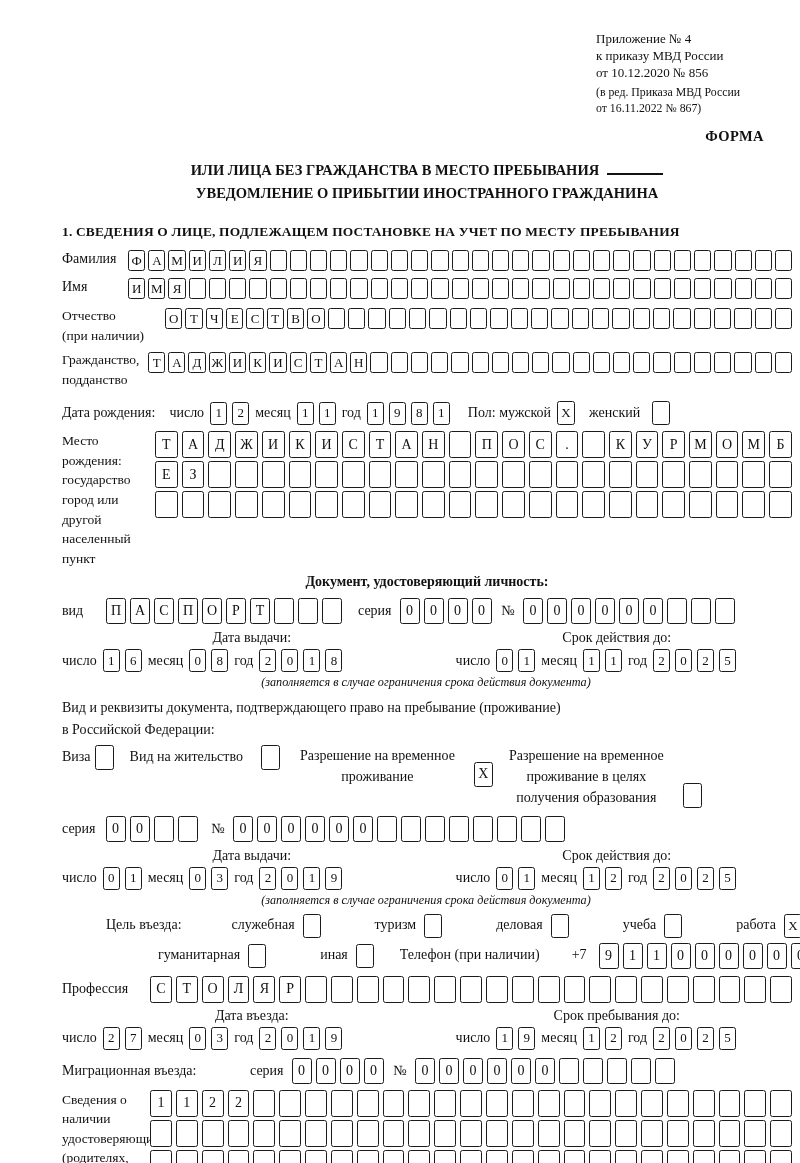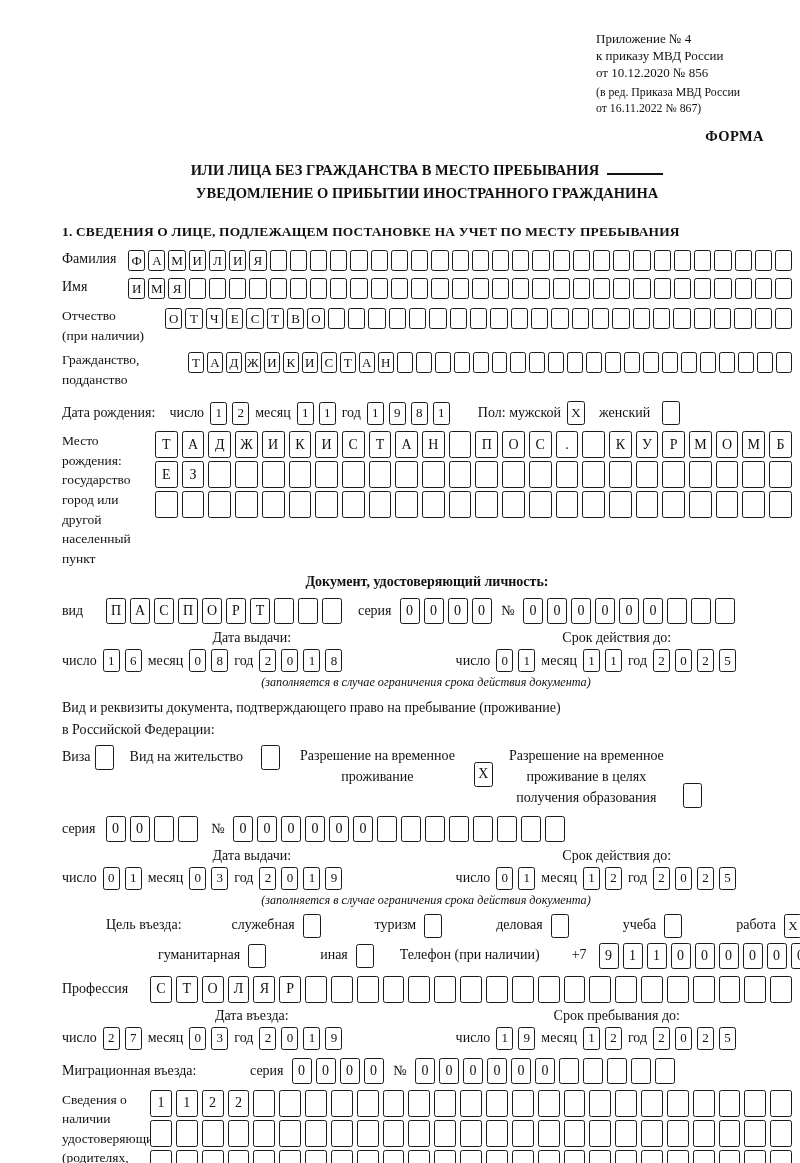--- a/index.html
+++ b/index.html
@@ -198,21 +198,21 @@
         <span class="cell"></span>
         <span class="cell"></span>
         <span class="cell"></span>
         <span class="cell"></span>
         <span class="cell"></span>
         <span class="cell"></span>
         <span class="cell"></span>
       </span>
   </div>
 
-  <div class="frow" style="margin-top:5px;gap:40px;">
+  <div class="frow" style="margin-top:5px;">
     <span class="flabel w86">
       <span class="lbl2" style="display:block;">Гражданство,</span>
       <span class="lbl2" style="display:block;">подданство</span>
     </span>
     <span class="cells grow g3 h21 mt2">
         <span class="cell">Т</span>
         <span class="cell">А</span>
         <span class="cell">Д</span>
         <span class="cell">Ж</span>
         <span class="cell">И</span>
@@ -260,21 +260,21 @@
           <span class="cell">1</span>
         </span>
       <span class="dl">год</span>
       <span class="cells fx g5 h23">
           <span class="cell">1</span>
           <span class="cell">9</span>
           <span class="cell">8</span>
           <span class="cell">1</span>
         </span>
     </span>
-    <span class="flabel" style="margin-left:28px;">Пол: мужской</span>
+    <span class="flabel" style="margin-left:18px;">Пол: мужской</span>
     <span class="cells fx h24" style="margin-left:6px;">
         <span class="cell">X</span>
       </span>
     <span class="flabel" style="margin-left:14px;">женский</span>
     <span class="cells fx h24" style="margin-left:12px;">
         <span class="cell"></span>
       </span>
   </div>
 
   <div class="frow" style="margin-top:6px;">

